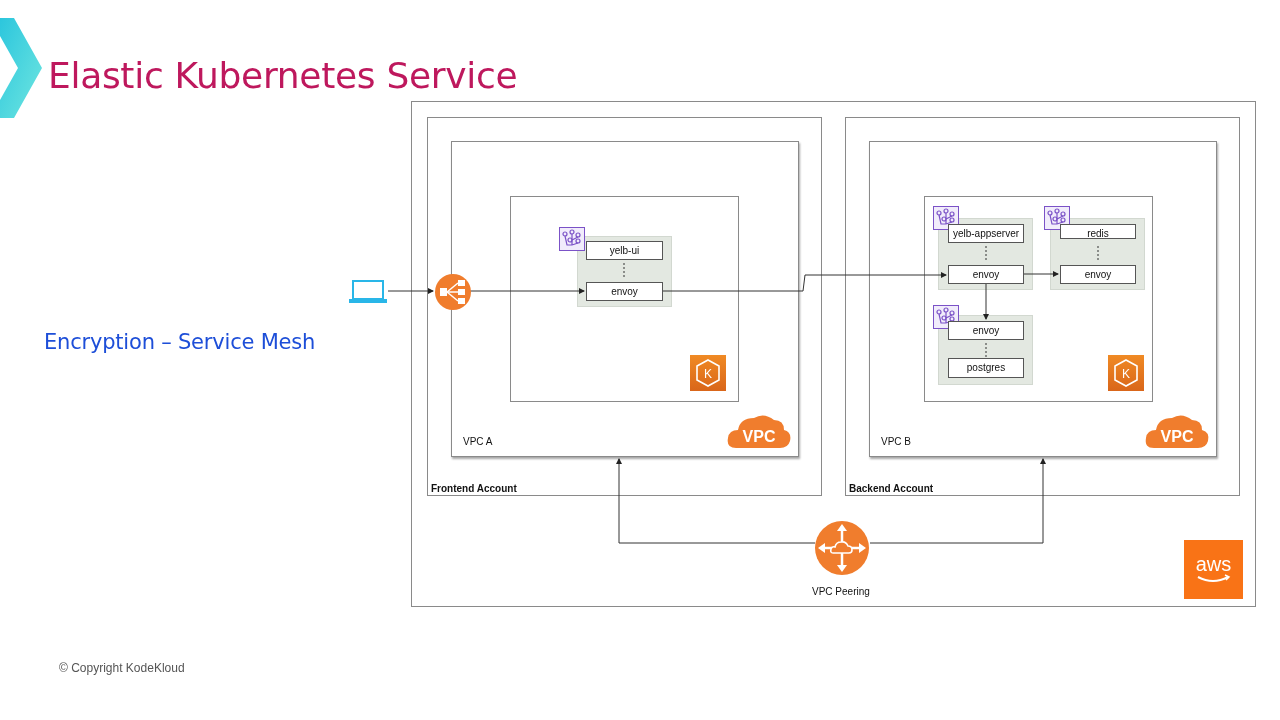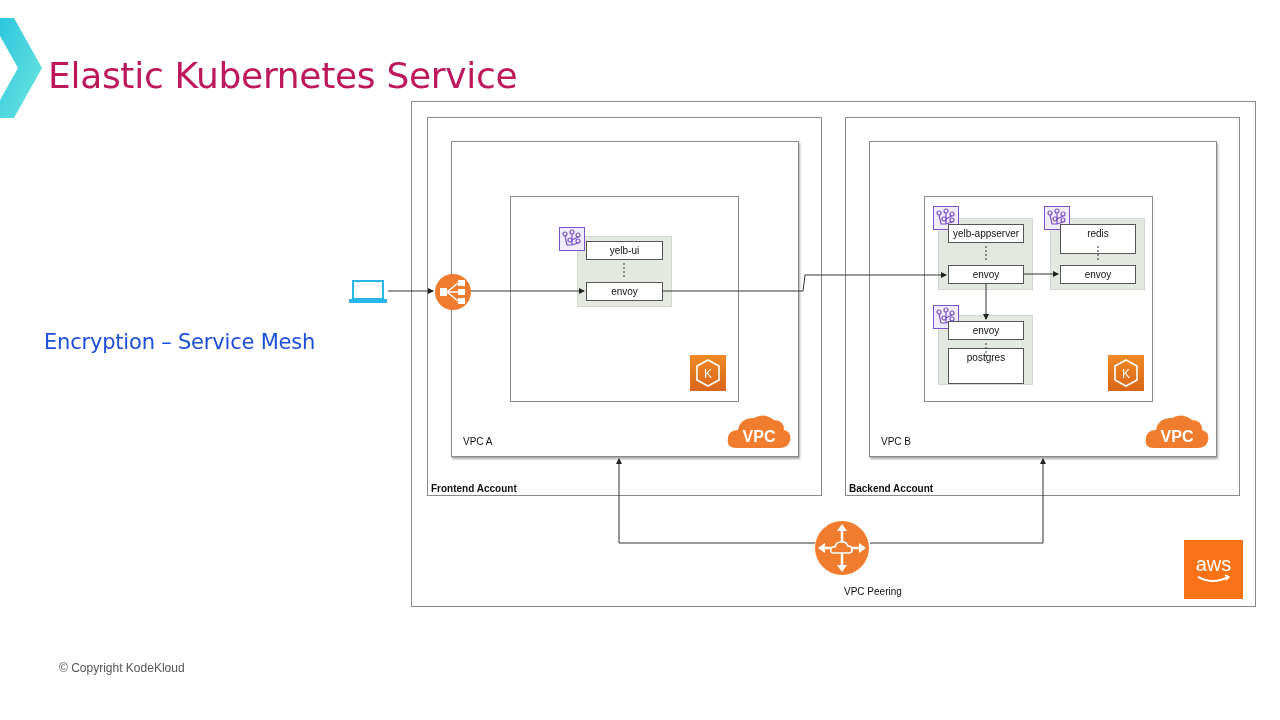--- a/index.html
+++ b/index.html
@@ -110,38 +110,38 @@
         <g stroke="#7b52c7" stroke-width="1.2" fill="none">
           <circle cx="5" cy="6" r="2"></circle>
           <circle cx="12" cy="4" r="2"></circle>
           <circle cx="18" cy="7" r="2"></circle>
           <circle cx="18" cy="13" r="2"></circle>
           <circle cx="10" cy="12" r="2"></circle>
           <path d="M5 8 L7 17 L12 17 M12 6 L12 17 M12 17 L18 15 M12 12 L18 9"></path>
         </g>
       </svg>
   </div>
-  <div class="svc" style="left:1060px;top:224px;width:76px;height:30px;">redis</div>
+  <div class="svc" style="left:1060px;top:224px;width:76px;height:15px;">redis</div>
   <div class="svc" style="left:1060px;top:265px;width:76px;height:19px;">envoy</div>
 
   <div class="pod" style="left:938px;top:315px;width:95px;height:70px;"></div>
   <div class="mesh-icon" style="left:933px;top:305px;">
     <svg width="23" height="21" viewBox="0 0 23 21">
         <g stroke="#7b52c7" stroke-width="1.2" fill="none">
           <circle cx="5" cy="6" r="2"></circle>
           <circle cx="12" cy="4" r="2"></circle>
           <circle cx="18" cy="7" r="2"></circle>
           <circle cx="18" cy="13" r="2"></circle>
           <circle cx="10" cy="12" r="2"></circle>
           <path d="M5 8 L7 17 L12 17 M12 6 L12 17 M12 17 L18 15 M12 12 L18 9"></path>
         </g>
       </svg>
   </div>
   <div class="svc" style="left:948px;top:321px;width:76px;height:19px;">envoy</div>
-  <div class="svc" style="left:948px;top:348px;width:76px;height:36px;">postgres</div>
+  <div class="svc" style="left:948px;top:358px;width:76px;height:20px;">postgres</div>
 
   <div class="eks-icon" style="left:1108px;top:355px;">
     <svg width="36" height="36" viewBox="0 0 36 36">
         <polygon points="18,5 29,11 29,25 18,31 7,25 7,11" fill="none" stroke="#fff" stroke-width="1.6"></polygon>
         <text x="18" y="23" text-anchor="middle" font-family="Liberation Sans, sans-serif" font-size="12" fill="#fff">K</text>
       </svg>
   </div>
 
   <div class="vpc-cloud" style="left:1144px;top:408px;">
     <svg width="66" height="44" viewBox="0 0 66 44">
@@ -198,21 +198,21 @@
     <g stroke="#fff" stroke-width="2.5" fill="#fff">
       <line x1="28" y1="8" x2="28" y2="48"></line>
         <line x1="8" y1="28" x2="48" y2="28"></line>
       <polygon points="28,4 23,11 33,11" stroke-width="0"></polygon>
         <polygon points="28,52 23,45 33,45" stroke-width="0"></polygon>
       <polygon points="4,28 11,23 11,33" stroke-width="0"></polygon>
         <polygon points="52,28 45,23 45,33" stroke-width="0"></polygon>
     </g>
     <path d="M19 33 Q16 33 17 29 Q18 26 21 27 Q22 22 27 22 Q32 21 34 26 Q38 26 38 30 Q38 33 35 33 Z" fill="#f07d2d" stroke="#fff" stroke-width="1.6"></path>
   </svg>
-  <div class="lbl" style="left:812px;top:586px;margin-left:32px;">VPC Peering</div>
+  <div class="lbl" style="left:812px;top:586px;">VPC Peering</div>
 
   <div class="aws-logo">
     <svg width="59" height="59" viewBox="0 0 59 59">
       <text x="29.5" y="31" text-anchor="middle" font-family="Liberation Sans, sans-serif" font-size="20" fill="#fff">aws</text>
       <path d="M14 37 Q29 45 44 37" stroke="#fff" stroke-width="2" fill="none"></path>
       <path d="M41 35 L45 37 L42 40" stroke="#fff" stroke-width="1.5" fill="none"></path>
     </svg>
   </div>
 </div>
 

